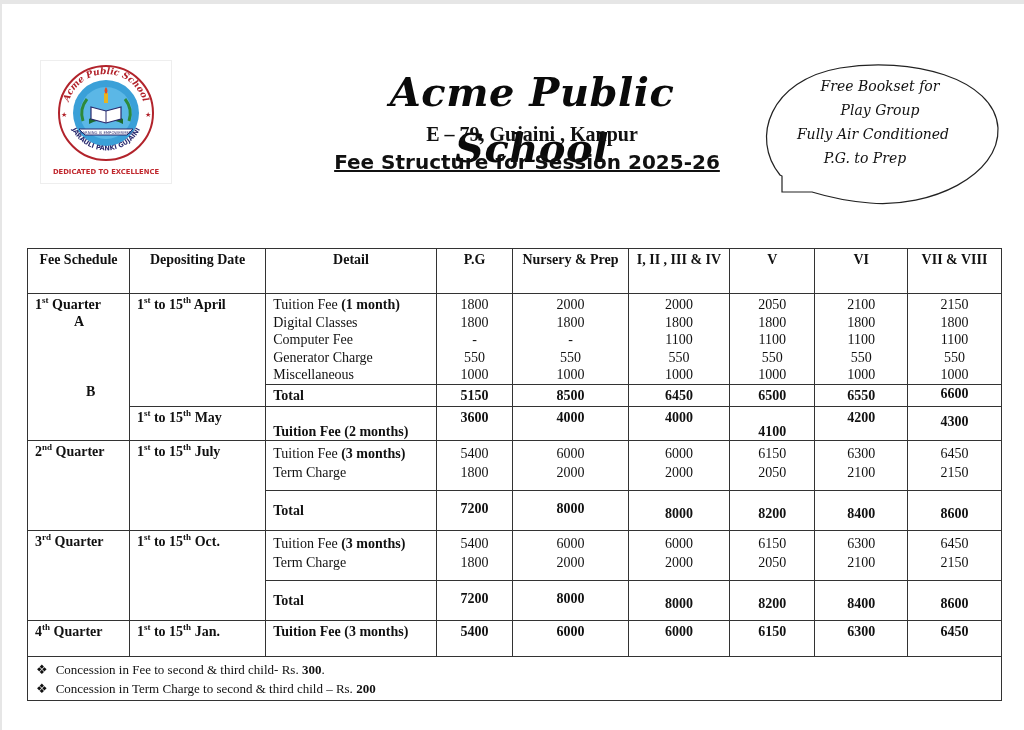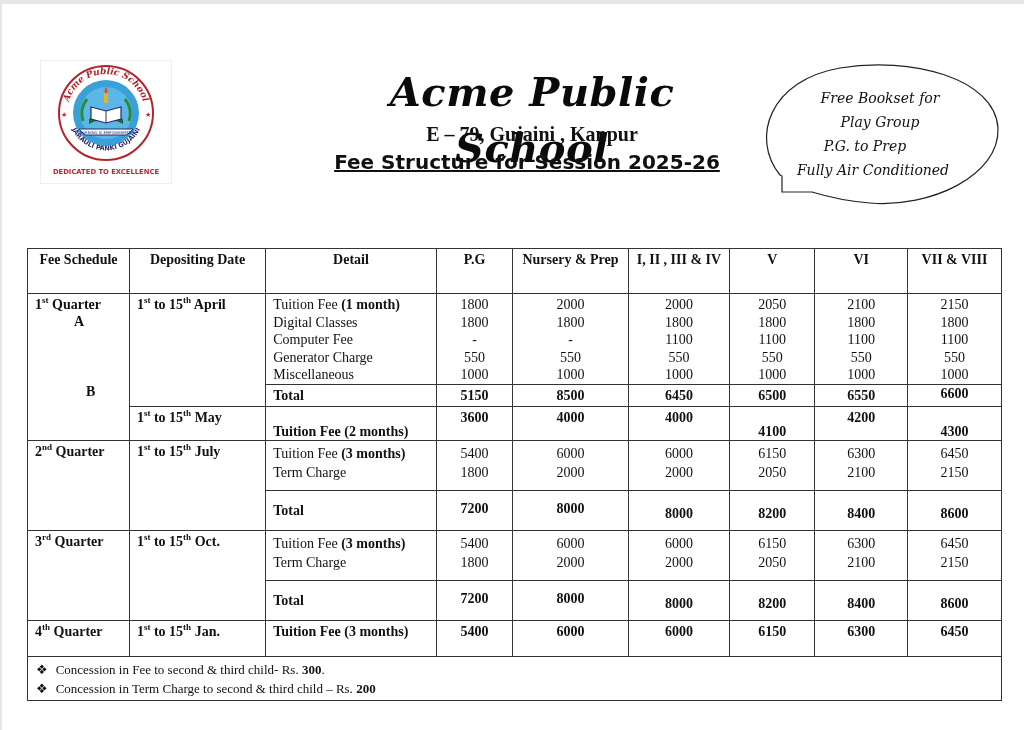--- a/index.html
+++ b/index.html
@@ -32,21 +32,21 @@
   .session {
     position: absolute; left: 300px; top: 144px; width: 450px; text-align: center;
     font-family: "DejaVu Sans", sans-serif; font-size: 20px; font-weight: bold;
     text-decoration: underline; line-height: 28px;
   }
   .bubble {
     position: absolute; left: 758px; top: 54px; width: 240px; height: 150px;
   }
   .bubble svg { position: absolute; left: 0; top: 0; }
   .bubble-text {
-    position: absolute; left: 0; top: 28px; width: 240px;
+    position: absolute; left: 0; top: 16px; width: 240px;
     font-family: "DejaVu Serif", serif; font-style: italic; font-size: 14px;
     line-height: 24px; text-align: center;
   }
   .bubble-text div { white-space: nowrap; }
 
   table.fees {
     position: absolute; left: 25px; top: 244px; width: 975px;
     border-collapse: collapse; table-layout: fixed;
     font-size: 14px; line-height: 17.5px;
   }
@@ -115,22 +115,22 @@
   <div class="address">E – 79, Gujaini ,  Kanpur</div>
   <div class="session">Fee Structure for Session 2025-26</div>
 
   <div class="bubble">
     <svg width="240" height="150" viewBox="0 0 240 150">
       <path d="M20 117 C-10 80 10 22 80 10 C150 -2 235 20 238 70 C240 118 170 150 110 145 C85 143 65 138 52 134 L22 134 L22 118 Z" fill="#fff" stroke="#222" stroke-width="1.2"></path>
     </svg>
     <div class="bubble-text">
       <div>Free Bookset for</div>
       <div>Play Group</div>
+      <div style="margin-left:-14px">Fully Air Conditioned</div>
       <div style="margin-left:-30px">P.G. to Prep</div>
-      <div style="margin-left:-14px">Fully Air Conditioned</div>
     </div>
   </div>
 
   <table class="fees">
     <colgroup>
       <col class="c-sched">
         <col class="c-date">
         <col class="c-det">
         <col class="c-pg">
         <col class="c-nur">
@@ -227,21 +227,21 @@
       <tr class="bold" style="height:33px">
         <td class="date">
           <span>1</span><sup>st</sup><span> to 15</span><sup>th</sup><span>  May</span>
         </td>
         <td class="det" style="padding-top:16px">Tuition Fee (2 months)</td>
         <td class="num" style="padding-top:2px">3600</td>
         <td class="num" style="padding-top:2px">4000</td>
         <td class="num" style="padding-top:2px">4000</td>
         <td class="num" style="padding-top:16px">4100</td>
         <td class="num" style="padding-top:2px">4200</td>
-        <td class="num" style="padding-top:16px">4300</td>
+        <td class="num" style="padding-top:6px">4300</td>
       </tr>
 
       <tr style="height:50px">
         <td class="sched" rowspan="2">
           <span>2</span><sup>nd</sup><span> Quarter</span>
         </td>
         <td class="date" rowspan="2">
           <span>1</span><sup>st</sup><span> to 15</span><sup>th</sup><span>  July</span>
         </td>
         <td class="det" style="padding-top:3px;line-height:19px">

